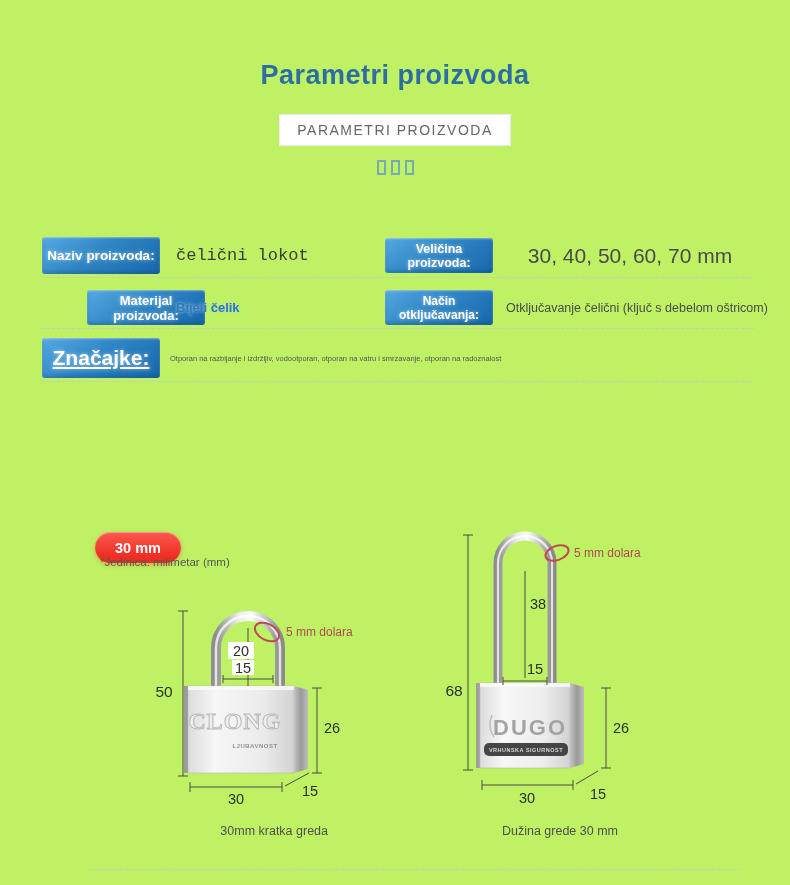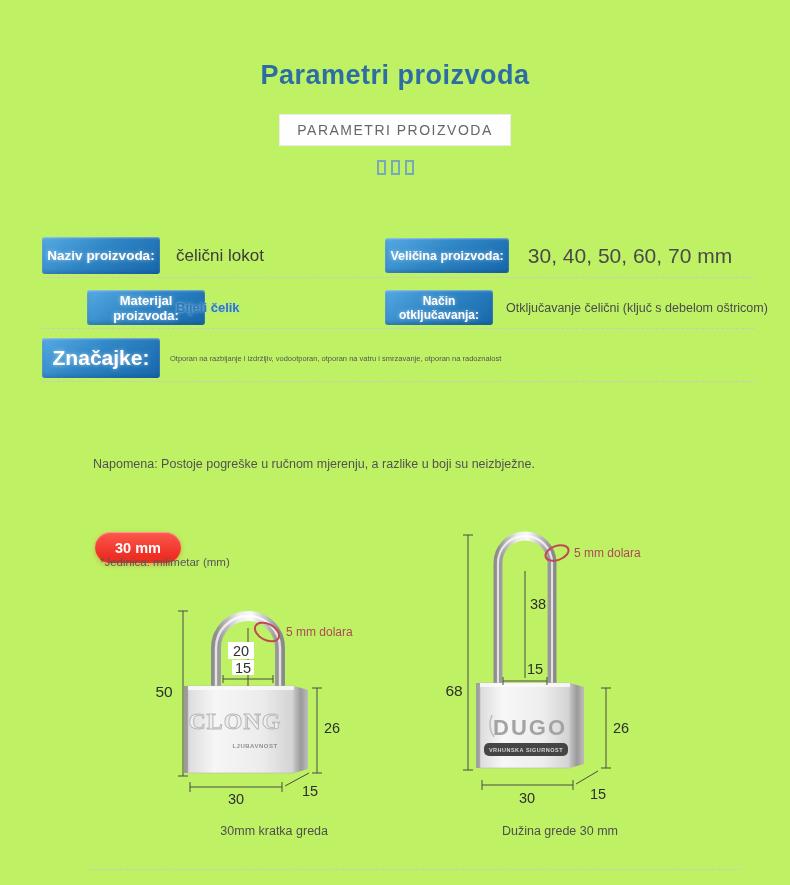--- a/index.html
+++ b/index.html
@@ -55,36 +55,35 @@
     <span>PARAMETRI PROIZVODA</span>
   </div>
 
   <div class="glyphs">
     <span class="glyph"></span>
     <span class="glyph"></span>
     <span class="glyph"></span>
   </div>
 
   <div class="spec-label" style="left:42px; top:237px; width:118px; height:37px; font-size:13.5px;">Naziv proizvoda:</div>
-  <div class="val" style="left:176px; top:237px; height:37px; font-size:17px; color:#3c3c3c;">čelični lokot</div>
-  <div class="spec-label" style="left:385px; top:238px; width:124px; height:35px; font-size:12.5px;">Veličina proizvoda:</div>
+  <div class="val" style="left:176px; top:237px; height:37px; font-size:17px; color:#3c3c3c;font-family:Liberation Mono, monospace;">čelični lokot</div>
+  <div class="spec-label" style="left:385px; top:238px; width:108px; height:35px; font-size:12.5px;">Veličina proizvoda:</div>
   <div class="val" style="left:510px; top:237px; width:240px; height:37px; font-size:21px; justify-content:center;">30, 40, 50, 60, 70 mm</div>
   <div class="dash" style="top:277px;"></div>
 
   <div class="spec-label" style="left:42px; top:290px; width:118px; height:35px; font-size:13px;margin-left:45px;">Materijal proizvoda:</div>
   <div class="val" style="left:176px; top:290px; height:35px; font-size:13px; font-weight:700; color:#2f79b6; text-shadow:0 0 3px #a8cfec;">Bijeli čelik</div>
   <div class="spec-label" style="left:385px; top:290px; width:108px; height:35px; font-size:12px;">Način otključavanja:</div>
   <div class="val" style="left:506px; top:290px; height:35px; font-size:12.5px;">Otključavanje čelični (ključ s debelom oštricom)</div>
   <div class="dash" style="top:328px;"></div>
 
-  <div class="spec-label" style="left:42px; top:338px; width:118px; height:40px; font-size:21px;">Značajke:</div>
+  <div class="spec-label" style="left:42px; top:338px; width:118px; height:40px; font-size:21px;text-decoration:underline;">Značajke:</div>
   <div class="val" style="left:170px; top:338px; height:40px; font-size:7.5px; color:#555; white-space:nowrap;">Otporan na razbijanje i izdržljiv, vodootporan, otporan na vatru i smrzavanje, otporan na radoznalost</div>
   <div class="dash" style="top:381px;"></div>
 
-  <div class="note">Napomena: Postoje pogreške u ručnom mjerenju, a razlike u boji su neizbježne.</div>
 
   <div class="size-badge">
     <span>30 mm</span>
   </div>
 
   <div class="unit-note">*Jedinica: milimetar (mm)</div>
 
   <svg class="diagram-svg" style="left:140px; top:598px;" width="220" height="215" viewBox="0 0 220 215">
     <defs>
       <linearGradient id="shackleG1" x1="0" y1="0" x2="1" y2="0">

